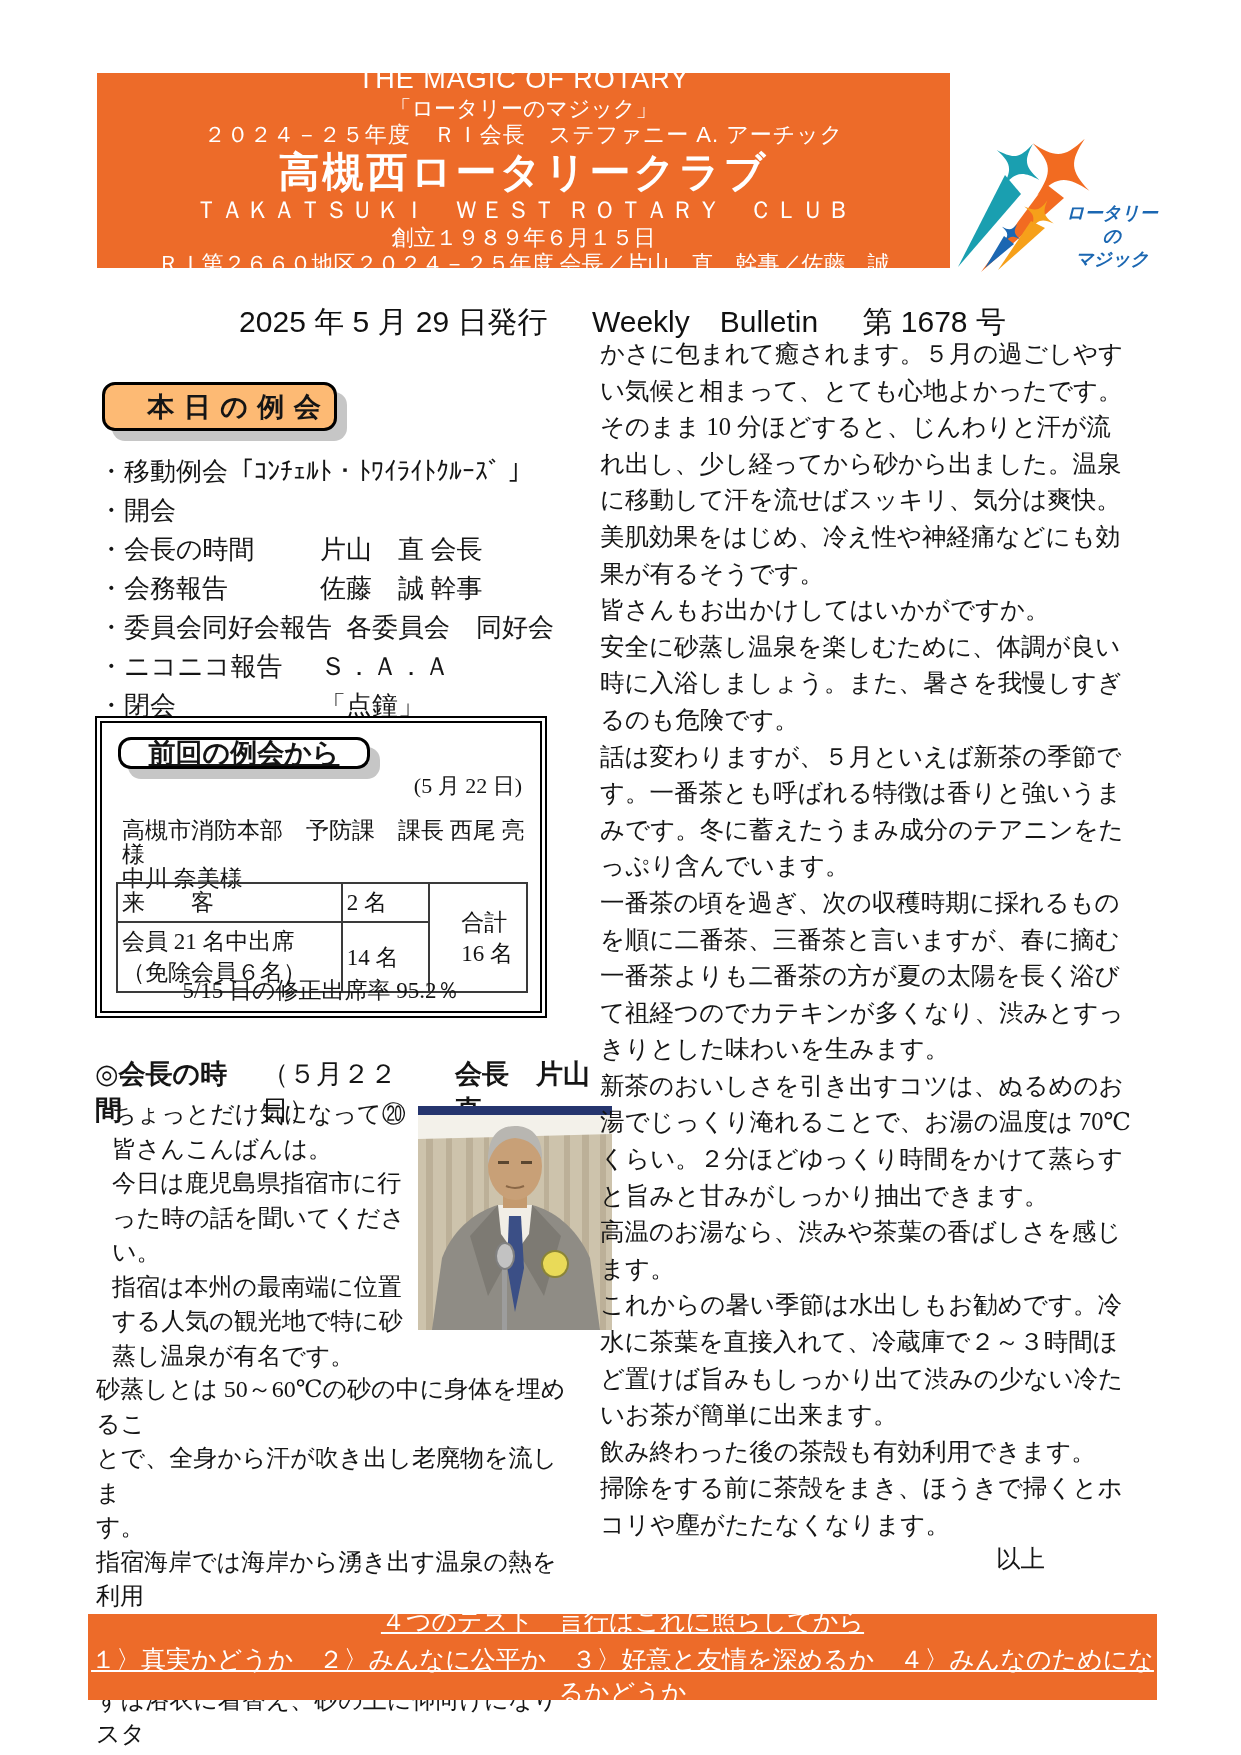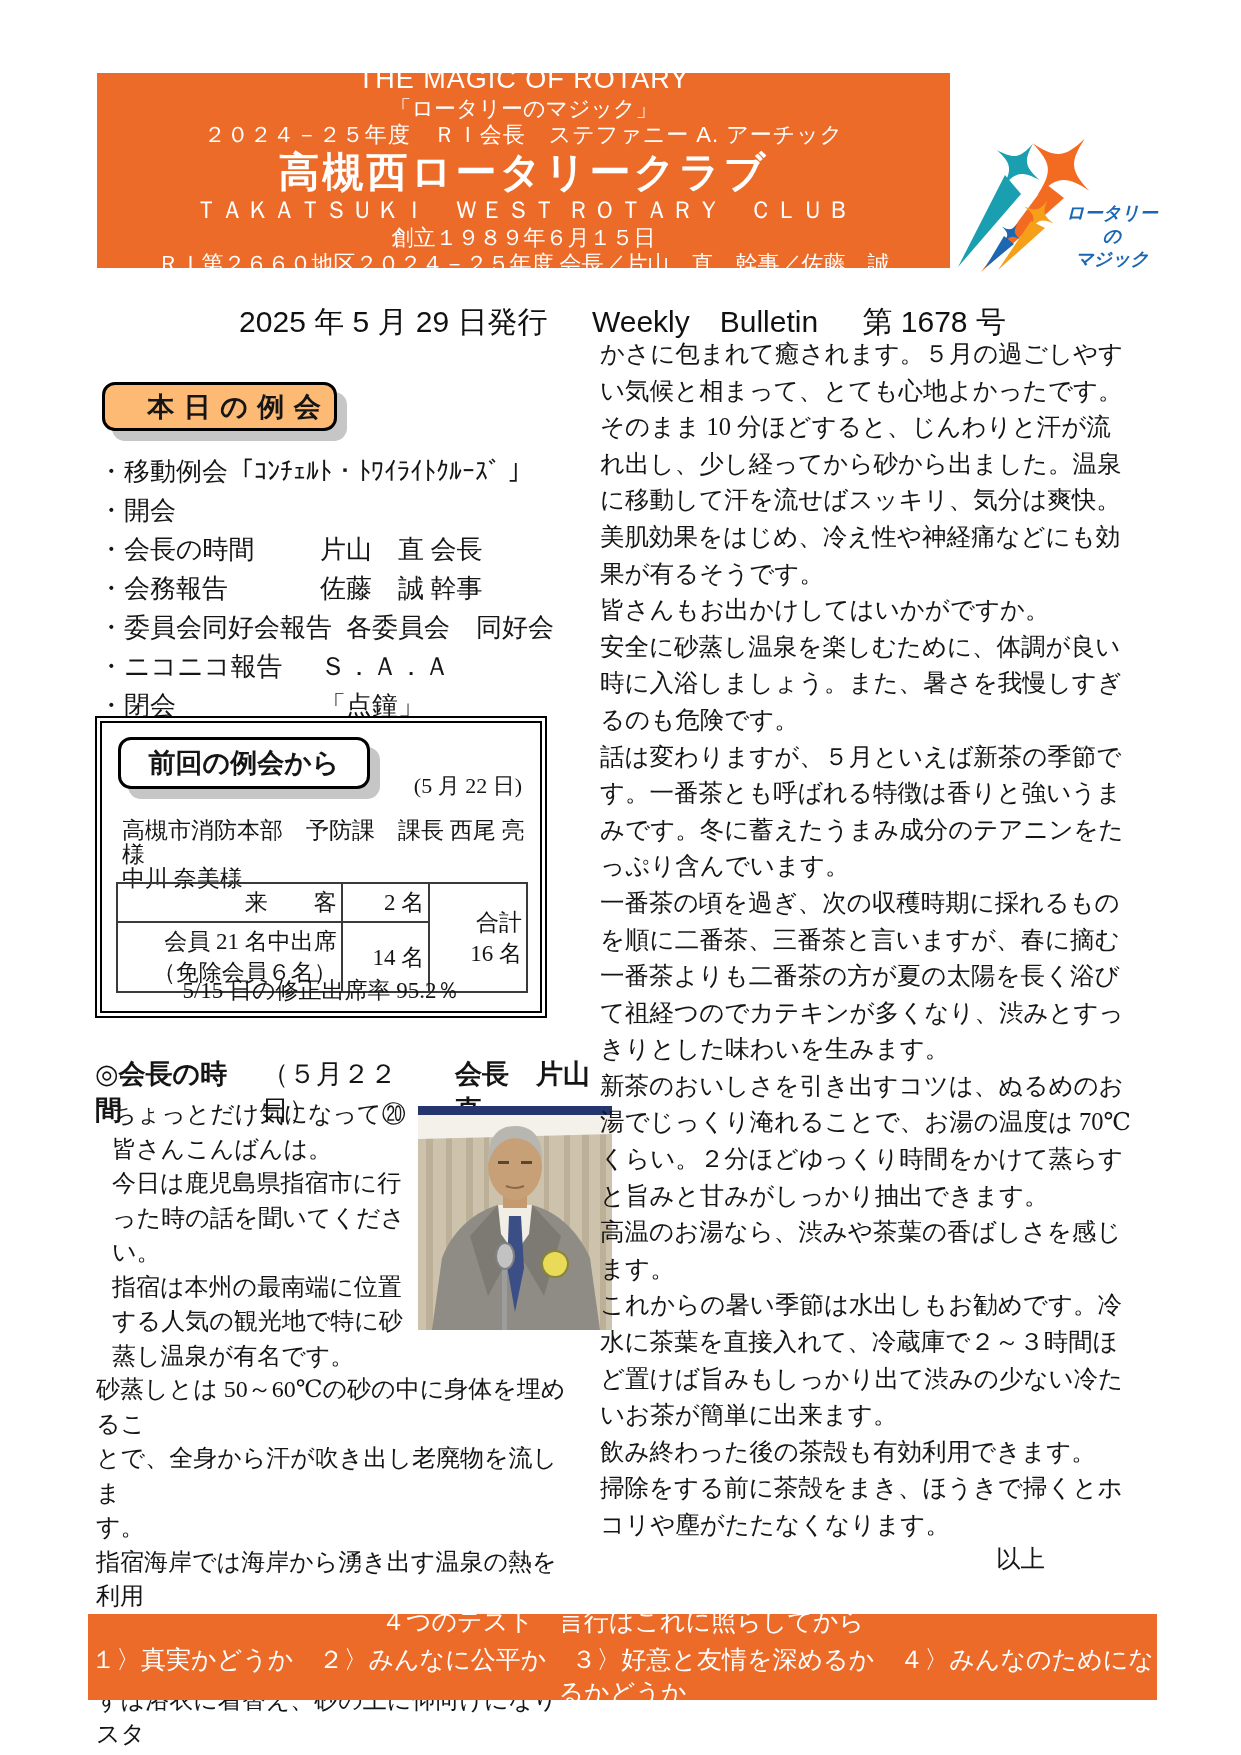--- a/index.html
+++ b/index.html
@@ -45,29 +45,29 @@
   .today-row { display:flex; line-height:39px; }
   .today-row .lbl.col { min-width:222px; }
   .today-row .val { white-space:pre; }
 
   
   .prev-box {
     position:absolute; left:95px; top:716px; width:452px; height:302px;
     border:7px double #000; background:#fff;
   }
   .prev-title {
-    position:absolute; left:16px; top:14px; width:252px; height:52px;
+    position:absolute; left:16px; top:14px; width:252px; height:32px;
     border:3px solid #000; border-radius:13px; background:#fff;
     box-shadow:10px 10px 0 #c6c6c6;
     display:flex; align-items:center; justify-content:center;
-    font-family:"Liberation Sans","DejaVu Sans",sans-serif; font-weight:bold; font-size:27px;
+    font-family:"Liberation Sans","DejaVu Sans",sans-serif; font-weight:bold; font-size:27px;text-decoration:underline;
   }
   .prev-date { position:absolute; right:18px; top:48px; font-size:22px; }
   .prev-guests { position:absolute; left:20px; top:96px; font-size:23px; line-height:24px; }
-  .prev-table { position:absolute; left:14px; top:159px; width:412px; border-collapse:collapse; font-size:23px; text-align:right; }
+  .prev-table { position:absolute; left:14px; top:159px; width:412px; border-collapse:collapse; font-size:23px; text-align:left; }
   .prev-table td { border:2px solid #3a3a3a; padding:3px 4px; }
   .prev-table .c1 { width:226px; }
   .prev-table .c2 { width:88px; }
   .prev-table .c3 { width:98px;padding-left:31px; }
   .prev-note { position:absolute; left:0; bottom:5px; width:100%; text-align:center; font-size:23px; }
 
   
   .pt-heading {
     position:absolute; left:95px; top:1056px; width:527px;
     font-family:"Liberation Sans","DejaVu Sans",sans-serif; font-size:27px;
@@ -90,21 +90,21 @@
     position:absolute; left:600px; top:336px; width:562px;
     font-size:24.5px; line-height:36.6px; white-space:pre-line;
   }
   .closing { position:absolute; left:600px; top:1542px; width:445px; text-align:right; font-size:24.5px; }
 
   
   .footer {
     position:absolute; left:88px; top:1614px; width:1069px; height:86px;
     background:#ED6B29; color:#ffffff; text-align:center;
     font-family:"Liberation Sans","DejaVu Sans",sans-serif;
-    display:flex; flex-direction:column; justify-content:center; gap:5px;
+    display:flex; flex-direction:column; justify-content:center; gap:5px;text-decoration:underline;
   }
   .footer .f1 { font-size:25px; }
   .footer .f2 { font-size:25px; }
 </style>
 </head>
 <body>
 
 <div class="page">
 
   <div class="masthead">

